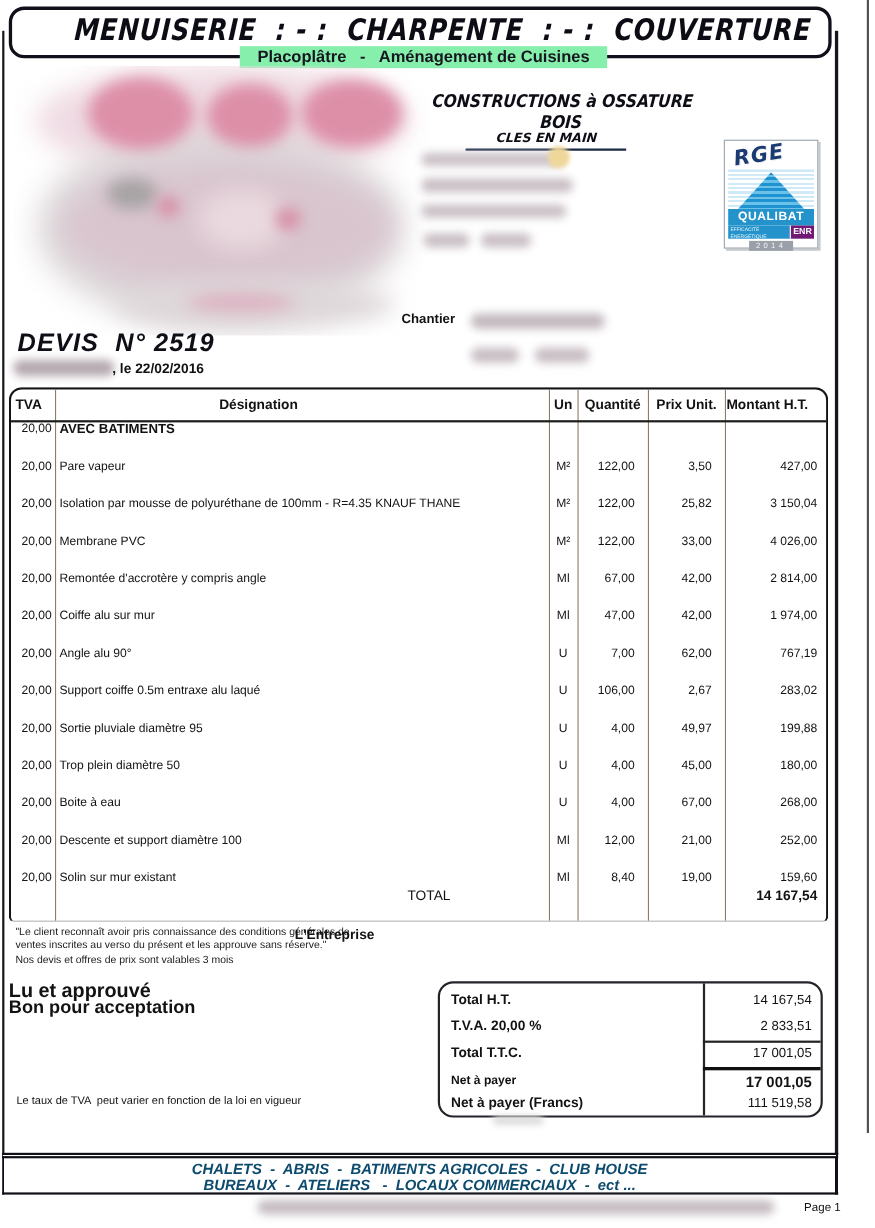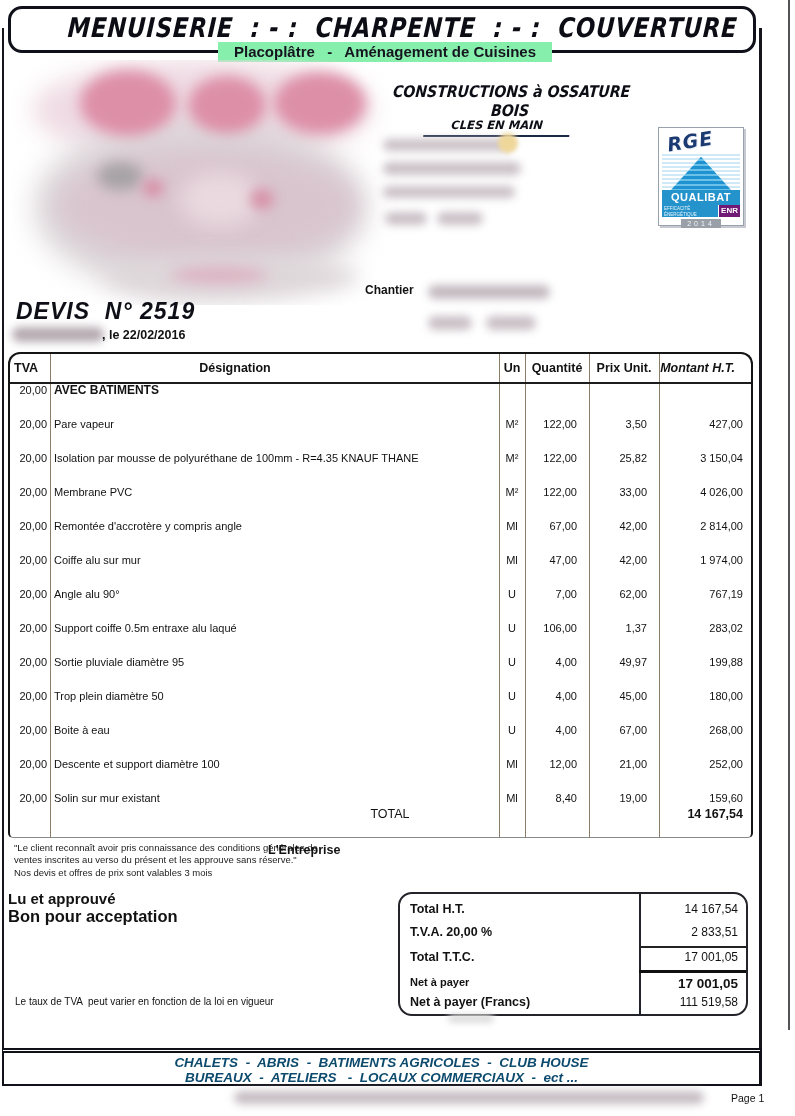--- a/index.html
+++ b/index.html
@@ -99,41 +99,41 @@
   .vline { position:absolute; top:0; width:1px; height:483px; background:#8d7c68; }
   .v1{left:40px}.v2{left:489px}.v3{left:515px}.v4{left:579px}.v5{left:649px}
   .hline { position:absolute; left:0; top:28px; width:100%; height:2px; background:#1c1c1c; }
   .th { position:absolute; top:0; height:28px; line-height:28px; font-weight:bold;
     font-size:12.5px; text-align:center; white-space:nowrap; }
   .th-tva{left:4px; width:36px; text-align:left;}
   .th-des{left:140px; width:170px;}
   .th-un {left:489px; width:26px;}
   .th-qty{left:515px; width:64px;}
   .th-pu {left:579px; width:70px;}
-  .th-mt {left:649px; width:77px;font-style:italic;}
+  .th-mt {left:649px; width:77px;}
   .trow { position:absolute; left:0; width:100%; height:34px; font-size:11px; }
   .trow div { position:absolute; top:0; height:34px; line-height:34px; white-space:nowrap; }
   .c-tva{left:0; width:37px; text-align:right;}
   .c-des{left:44px; width:442px;}
   .c-un {left:489px; width:26px; text-align:center;}
   .c-qty{left:515px; width:52px; text-align:right;}
   .c-unit{left:579px; width:58px; text-align:right;}
   .c-amt{left:649px; width:84px; text-align:right;}
   .trow.bold .c-des { font-weight:bold; font-size:12px; }
   .total-label { position:absolute; left:340px; top:448px; width:80px; height:24px;
     line-height:24px; text-align:center; font-size:12.5px; }
   .total-amount { position:absolute; left:649px; top:448px; width:84px; height:24px;
     line-height:24px; text-align:right; font-weight:bold; font-size:12.5px; }
 
   
   .conditions { position:absolute; left:14px; top:842px; width:328px;
     font-size:9.5px; line-height:12px; color:#1b1b1b; white-space:normal; }
   .conditions .p2 { margin-top:1px; }
   .entreprise { position:absolute; left:268px; top:843px; font-weight:bold; font-size:12.5px; }
-  .lu { position:absolute; left:8px; top:890px; font-weight:bold; font-size:15px; }
+  .lu { position:absolute; left:8px; top:890px; font-weight:bold; font-size:18px; }
   .bon { position:absolute; left:8px; top:907px; font-weight:bold; font-size:16.5px; }
 
   
   .totals-box { position:absolute; left:398px; top:892px; width:350px; height:124px;
     border:2px solid #23232a; border-radius:14px; }
   .tv-sep { position:absolute; left:239px; top:0; bottom:0; width:2px; background:#23232a; }
   .t-underline1 { position:absolute; left:239px; right:0; top:52px; height:2px; background:#222; }
   .t-underline2 { position:absolute; left:239px; right:0; top:76px; height:3px; background:#101010; }
   .t-label { position:absolute; left:10px; font-weight:bold; font-size:12.5px; white-space:nowrap; }
   .t-value { position:absolute; right:8px; font-size:12px; text-align:right; white-space:nowrap; }
@@ -281,21 +281,21 @@
           <div class="c-un">U</div>
           <div class="c-qty">7,00</div>
           <div class="c-unit">62,00</div>
           <div class="c-amt">767,19</div>
         </div>
         <div class="trow" style="top: 257px;">
           <div class="c-tva">20,00</div>
           <div class="c-des">Support coiffe 0.5m entraxe alu laqué</div>
           <div class="c-un">U</div>
           <div class="c-qty">106,00</div>
-          <div class="c-unit">1,37</div>
+          <div class="c-unit">2,67</div>
           <div class="c-amt">283,02</div>
         </div>
         <div class="trow" style="top: 291px;">
           <div class="c-tva">20,00</div>
           <div class="c-des">Sortie pluviale diamètre 95</div>
           <div class="c-un">U</div>
           <div class="c-qty">4,00</div>
           <div class="c-unit">49,97</div>
           <div class="c-amt">199,88</div>
         </div>

